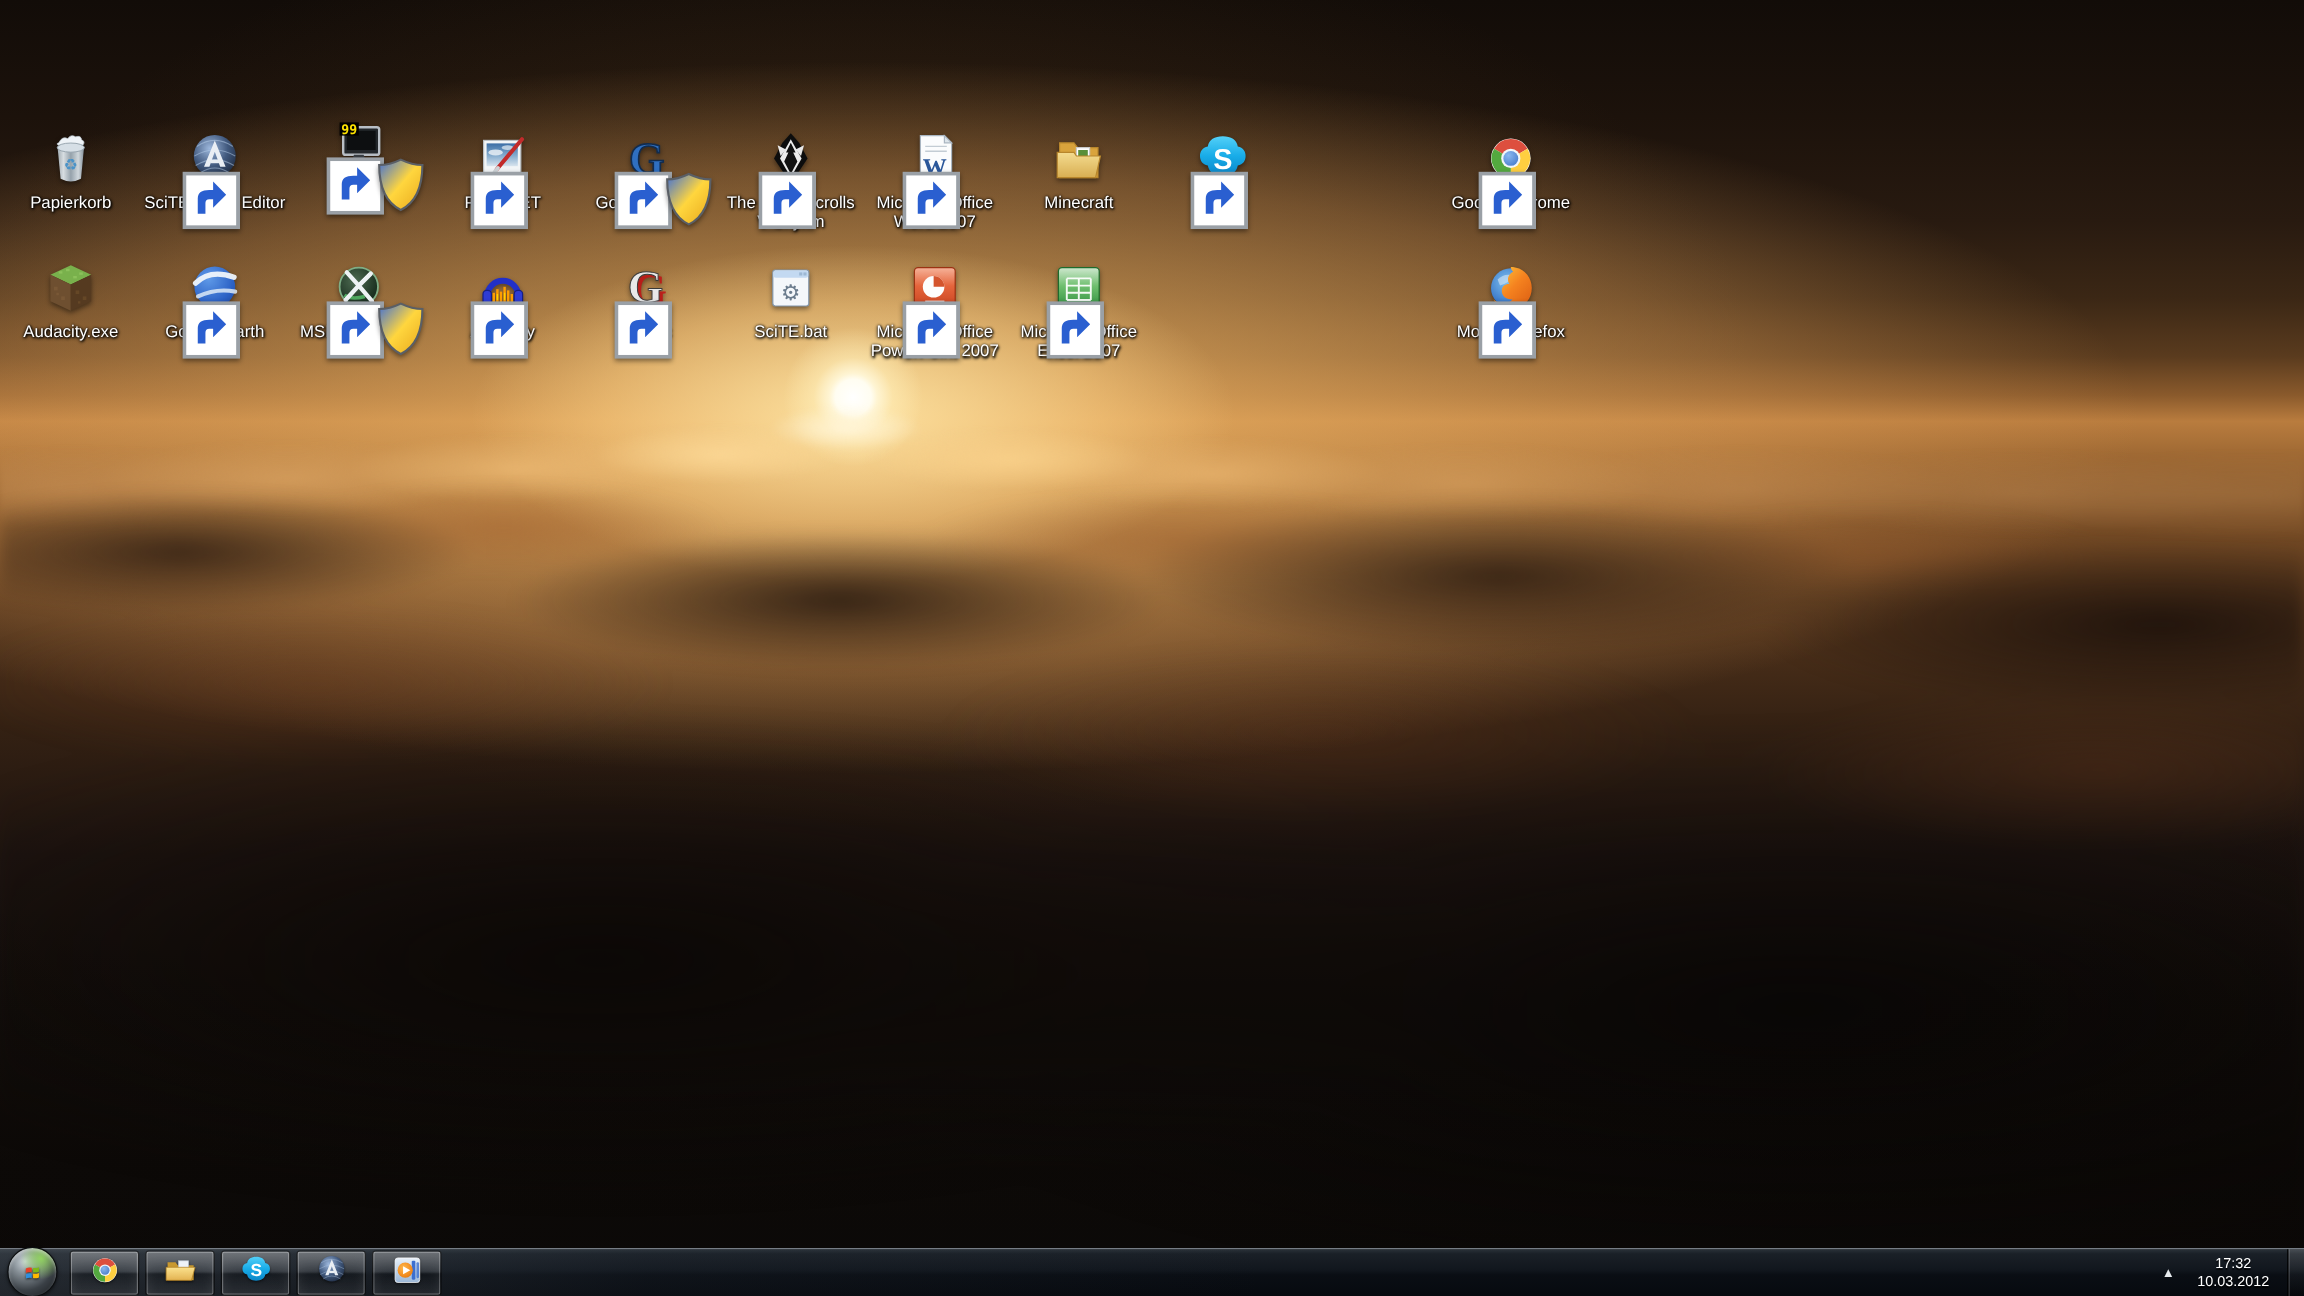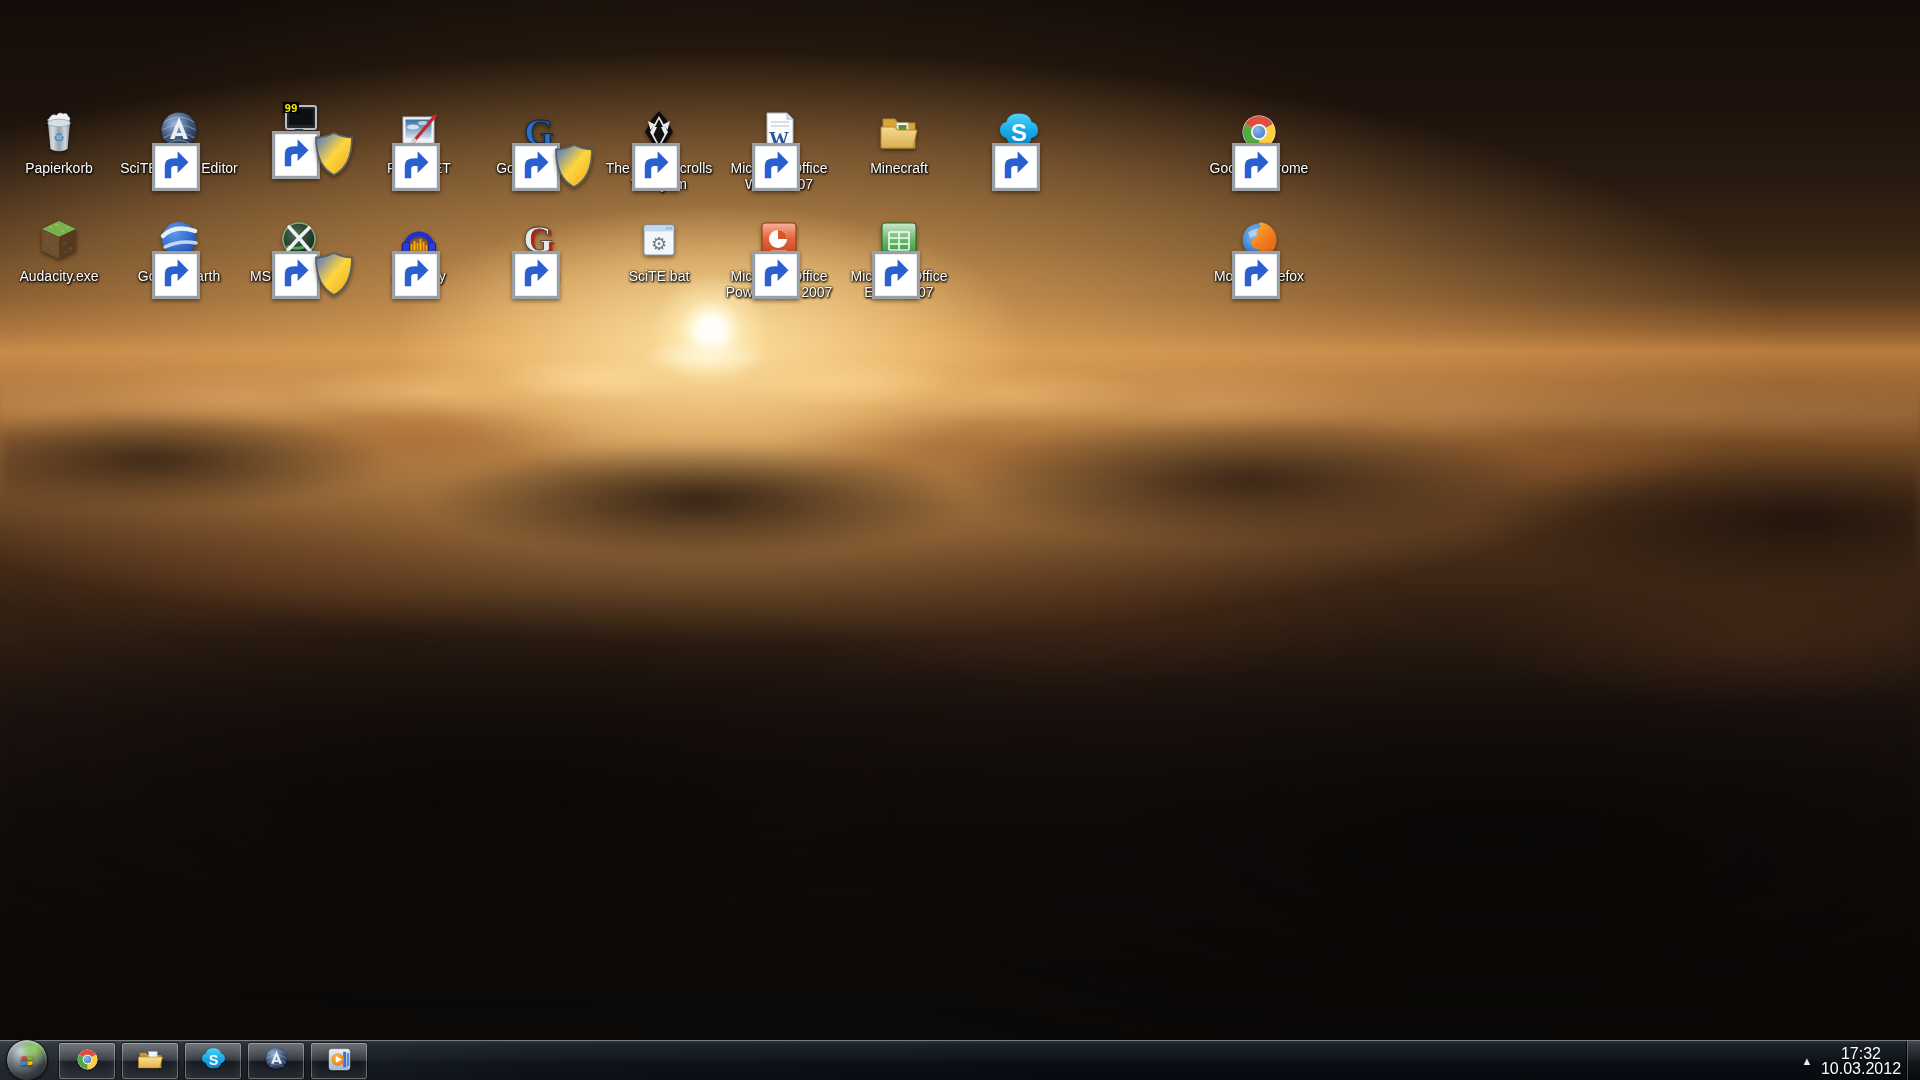--- a/index.html
+++ b/index.html
@@ -79,21 +79,21 @@
   #tb-buttons { position:absolute; left:58px; top:1px; height:38px; display:flex; gap:5px; }
   .tb-btn { width:58px; height:38px; border-radius:3px; border:1px solid rgba(0,0,0,.6);
     box-shadow:inset 0 0 0 1px rgba(255,255,255,.30), inset 0 10px 12px rgba(255,255,255,.10);
     background:linear-gradient(180deg, rgba(255,255,255,.26), rgba(255,255,255,.10) 46%, rgba(0,0,0,.16) 52%, rgba(255,255,255,.07));
     display:flex; align-items:center; justify-content:center; cursor:pointer; }
   .tb-btn svg { width:29px; height:29px; filter:drop-shadow(0 1px 1px rgba(0,0,0,.5)); }
 
   #tray { position:absolute; right:0; top:0; height:40px; display:flex; align-items:center; }
   #tray-expand { width:26px; height:40px; border:none; background:transparent; color:#e8ecef;
     font-size:11px; cursor:pointer; }
-  #clock { width:86px; text-align:center; color:#fff; font-size:16px; line-height:15px;
+  #clock { width:86px; text-align:center; color:#fff; font-size:12px; line-height:15px;
     text-shadow:0 1px 1px #000; cursor:pointer; padding-right:4px; }
   #show-desktop { width:14px; height:40px; border-left:1px solid #000;
     box-shadow:inset 1px 0 0 rgba(255,255,255,.25);
     background:linear-gradient(180deg, rgba(255,255,255,.14), rgba(255,255,255,.04) 50%, rgba(0,0,0,.25));
     cursor:pointer; }
 </style>
 </head>
 <body>
 
 <div id="desktop">

